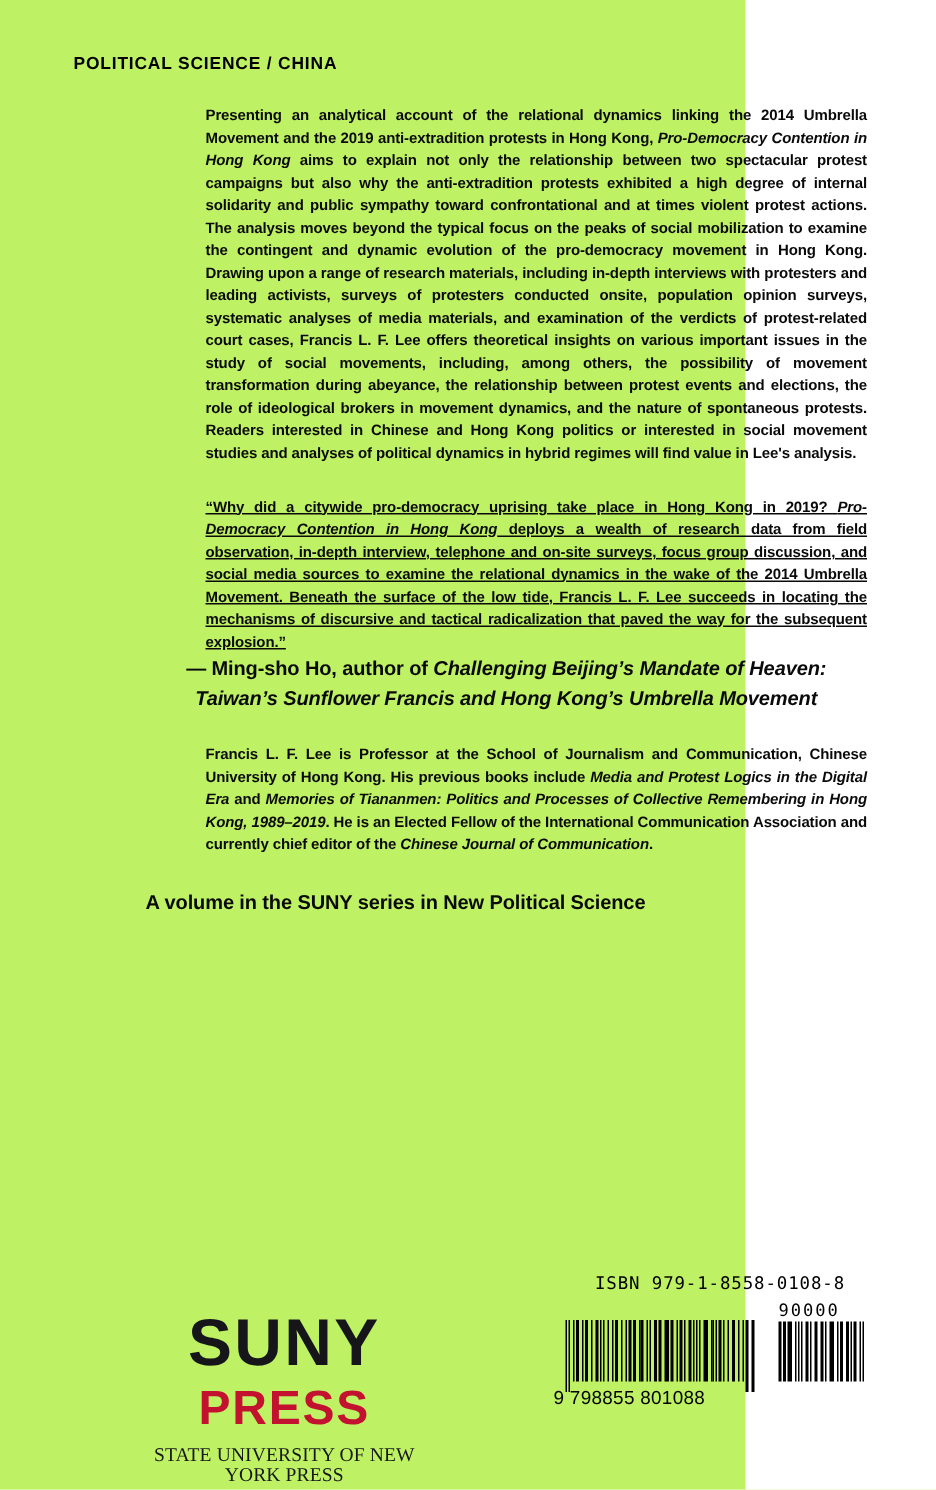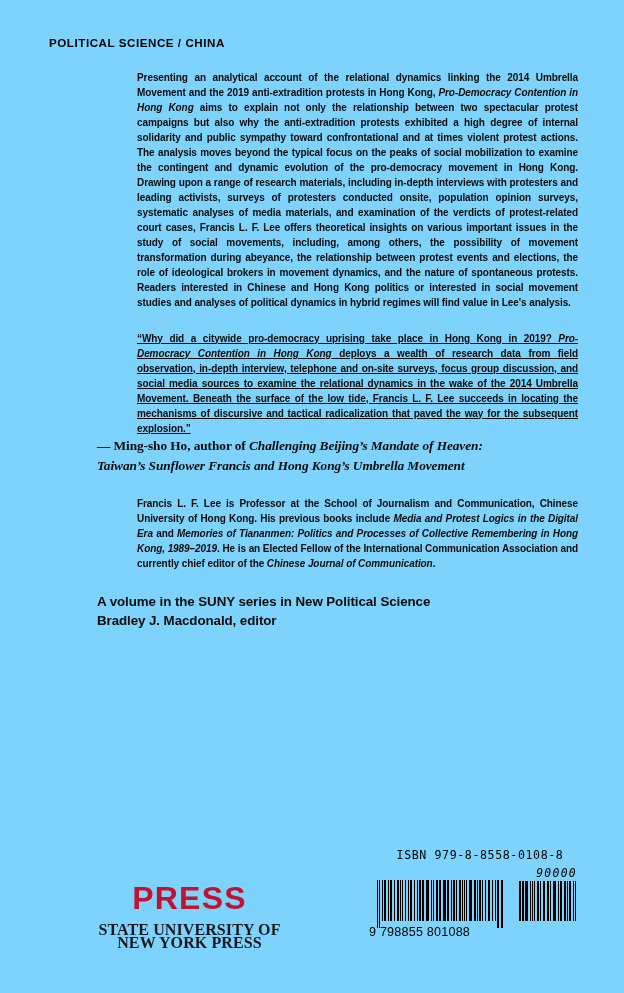--- a/index.html
+++ b/index.html
@@ -13,23 +13,23 @@
   body {
     font-family: "Liberation Sans", sans-serif;
     color: #000000;
     position: relative;
     overflow: hidden;
   }
 
   .cover {
     position: absolute;
     left: 0; top: 0;
-    width: 624px;
+    width: 497px;
     height: 993px;
-    background: #7dd3fc;
+    background: #bef264;
   }
 
   .content {
     position: absolute;
     left: 49px;
     top: 0;
     width: 530px;
     height: 993px;
   }
 
@@ -69,24 +69,23 @@
   .gap-bio  { margin-top: 20.5px; }
   .gap-series { margin-top: 20.5px; }
 
   i, .ital { font-style: italic; }
   b, .bold { font-weight: 800; }
 
   .attribution {
     font-size: 13.35px;
     line-height: 20.05px;
     font-weight: 600;
-    text-align: left;
+    text-align: center;
     letter-spacing: -0.08px;
     color: #0a0a0a;
-    font-family: Liberation Serif, serif;
   }
   .attribution .line2 { display: block; }
 
   .series {
     font-size: 13.35px;
     line-height: 19px;
     font-weight: 600;
     text-align: left;
     letter-spacing: -0.08px;
     color: #0a0a0a;
@@ -112,22 +111,22 @@
     font-family: "Liberation Sans", sans-serif;
     font-size: 32px;
     font-weight: bold;
     letter-spacing: 1.2px;
     line-height: 40px;
     color: #c3122f;
     margin-top: 2px;
   }
   .logo-tagline {
     font-family: "Liberation Serif", serif;
-    font-size: 16px;
-    font-weight: bold;
+    font-size: 13px;
+    font-weight: normal;
     letter-spacing: 0.1px;
     line-height: 13px;
     margin-top: 5px;
     color: #17171b;
     font-variant: small-caps;
     text-transform: uppercase;
   }
 
   
   .barcode-area {
@@ -160,24 +159,23 @@
   }
   .addon-wrap {
     position: absolute;
     right: 0; top: 0;
     width: 58px;
   }
   .addon-digits {
     font-family: "DejaVu Sans Mono", monospace;
     font-size: 11.4px;
     letter-spacing: 1.3px;
-    text-align: right;
+    text-align: left;
     color: #000;
     line-height: 12px;
-    font-style: italic;
   }
   .addon-bars {
     margin-top: 2px;
     height: 46px;
     display: flex;
     align-items: flex-start;
   }
   .bar { background: #000; height: 100%; }
   .bar.short { height: 86%; }
   .ean-digits {
@@ -205,34 +203,34 @@
       <p class="para"><span>Presenting an analytical account of the relational dynamics linking the 2014 Umbrella Movement and the 2019 anti-extradition protests in Hong Kong, </span><i>Pro-Democracy Contention in Hong Kong</i><span> aims to explain not only the relationship between two spectacular protest campaigns but also why the anti-extradition protests exhibited a high degree of internal solidarity and public sympathy toward confrontational and at times violent protest actions. The analysis moves beyond the typical focus on the peaks of social mobilization to examine the contingent and dynamic evolution of the pro-democracy movement in Hong Kong. Drawing upon a range of research materials, including in-depth interviews with protesters and leading activists, surveys of protesters conducted onsite, population opinion surveys, systematic analyses of media materials, and examination of the verdicts of protest-related court cases, Francis L. F. Lee offers theoretical insights on various important issues in the study of social movements, including, among others, the possibility of movement transformation during abeyance, the relationship between protest events and elections, the role of ideological brokers in movement dynamics, and the nature of spontaneous protests. Readers interested in Chinese and Hong Kong politics or interested in social movement studies and analyses of political dynamics in hybrid regimes will find value in Lee's analysis.</span></p>
 
       <p class="para gap-para"><span>“Why did a citywide pro-democracy uprising take place in Hong Kong in 2019? </span><i>Pro-Democracy Contention in Hong Kong</i><span> deploys a wealth of research data from field observation, in-depth interview, telephone and on-site surveys, focus group discussion, and social media sources to examine the relational dynamics in the wake of the 2014 Umbrella Movement. Beneath the surface of the low tide, Francis L. F. Lee succeeds in locating the mechanisms of discursive and tactical radicalization that paved the way for the subsequent explosion.”</span></p>
 
       <div class="attribution"><span>— Ming-sho Ho, author of </span><i>Challenging Beijing’s Mandate of Heaven:</i><i class="line2">Taiwan’s Sunflower Francis and Hong Kong’s Umbrella Movement</i></div>
 
       <p class="para gap-bio"><b>Francis L. F. Lee</b><span> is Professor at the School of Journalism and Communication, Chinese University of Hong Kong. His previous books include </span><i>Media and Protest Logics in the Digital Era</i><span> and </span><i>Memories of Tiananmen: Politics and Processes of Collective Remembering in Hong Kong, 1989–2019</i><span>. He is an Elected Fellow of the International Communication Association and currently chief editor of the </span><i>Chinese Journal of Communication</i><span>.</span></p>
 
       <div class="series gap-series">
         <div>A volume in the SUNY series in New Political Science</div>
-        <div>Bradley J. Macdonald, editor</div>
       </div>
 
     </div>
   </div>
 
   <div class="logo">
+    <div class="logo-suny">SUNY</div>
     <div class="logo-press">PRESS</div>
     <div class="logo-tagline">State University of New York Press</div>
 
   </div>
 
   <div class="barcode-area">
-    <div class="isbn-text">ISBN 979-8-8558-0108-8</div>
+    <div class="isbn-text">ISBN 979-1-8558-0108-8</div>
     <div class="bars-row">
       <div class="ean-main" id="ean-main">
           <div class="bar" style="width:1px;margin-right:1px;"></div>
           <div class="bar" style="width:2px;margin-right:2px;"></div>
           <div class="bar short" style="width:2px;margin-right:1px;"></div>
           <div class="bar short" style="width:3px;margin-right:2px;"></div>
           <div class="bar short" style="width:1px;margin-right:1px;"></div>
           <div class="bar short" style="width:3px;margin-right:2px;"></div>
           <div class="bar short" style="width:1px;margin-right:2px;"></div>
           <div class="bar short" style="width:3px;margin-right:1px;"></div>

